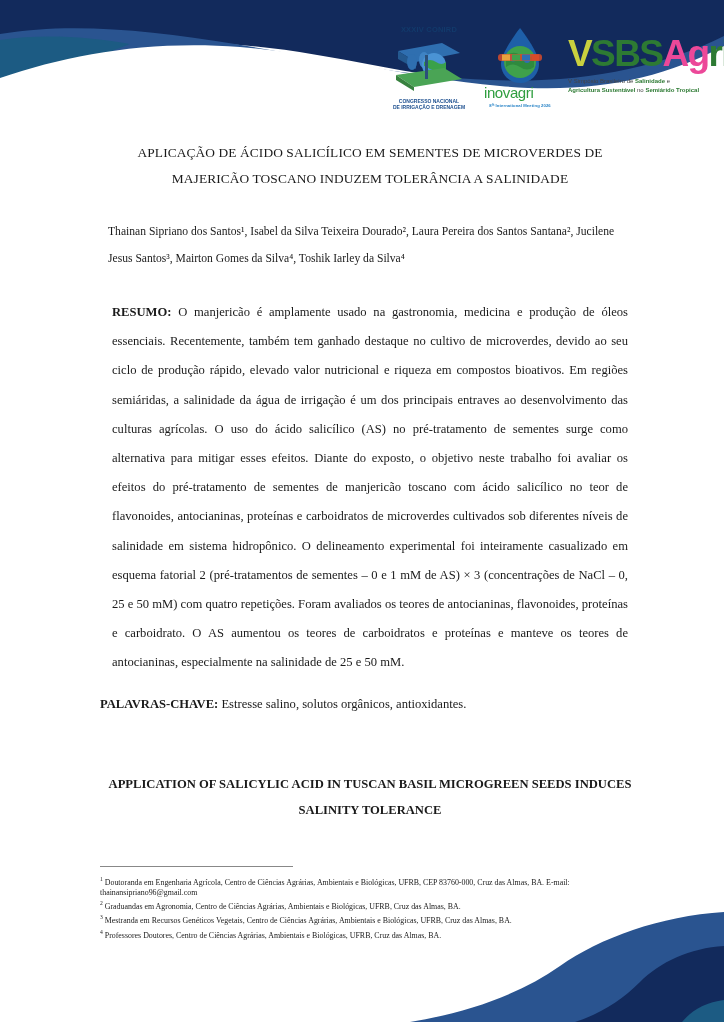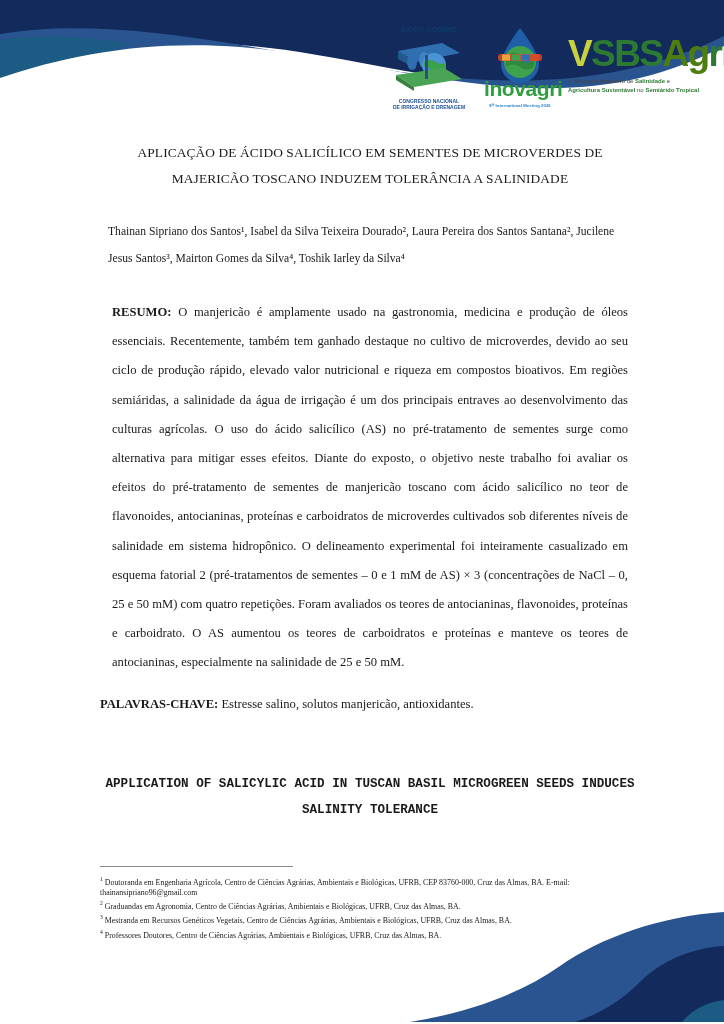--- a/index.html
+++ b/index.html
@@ -85,24 +85,24 @@
     width: 72px;
     height: 86px;
     position: relative;
     flex: 0 0 auto;
   }
   .logo-inovagri .ino-word {
     position: absolute;
     bottom: 9px;
     left: 0;
     width: 100%;
-    text-align: right;
-    font-family: "Liberation Sans", sans-serif;
-    font-weight: bold;
-    font-size: 21px;
+    text-align: left;
+    font-family: "Liberation Sans", sans-serif;
+    font-weight: normal;
+    font-size: 15px;
     color: #2f9e3f;
     letter-spacing: -.4px;
   }
   .logo-inovagri .ino-tag {
     position: absolute;
     bottom: 2px;
     left: 0;
     width: 100%;
     text-align: center;
     font-family: "Liberation Sans", sans-serif;
@@ -121,21 +121,21 @@
     font-family: "Liberation Sans", sans-serif;
     font-weight: bold;
     font-size: 37px;
     line-height: 40px;
     letter-spacing: -1.6px;
     white-space: nowrap;
     padding-top: 6px;
   }
   .vsbs-v { color: #c9d13f; }
   .vsbs-s1 { color: #2d7a33; margin-top: 16px; }
-  .vsbs-ag { color: #4d7c0f; }
+  .vsbs-ag { color: #ec4899; }
   .vsbs-ri { color: #2d7a33; }
   .logo-vsbs .vsbs-tag {
     font-family: "Liberation Sans", sans-serif;
     font-size: 6px;
     line-height: 8.5px;
     color: #444;
     margin-top: 3px;
     max-width: 160px;
   }
   .logo-vsbs .vsbs-tag b { color: #2d7a33; }
@@ -175,21 +175,21 @@
   .para b { font-weight: bold; }
 
   .keywords {
     font-size: 12.6px;
     line-height: 29.2px;
     text-align: left;
     margin: 0;
   }
 
   .en-title {
-    font-family: Liberation Mono, monospace;
+    font-family: Liberation Serif, serif;
     font-weight: bold;
     font-size: 12.6px;
     line-height: 26px;
     text-align: center;
     margin: 52px 0 0 0;
   }
   .en-abstract { margin-top: 30px; }
 
   
   .footnotes {
@@ -273,21 +273,21 @@
   </div>
 
   <div class="content">
 
     <h1 class="doc-title">APLICAÇÃO DE ÁCIDO SALICÍLICO EM SEMENTES DE MICROVERDES DE MAJERICÃO TOSCANO INDUZEM TOLERÂNCIA A SALINIDADE</h1>
 
     <p class="authors">Thainan Sipriano dos Santos¹, Isabel da Silva Teixeira Dourado², Laura Pereira dos Santos Santana², Jucilene Jesus Santos³, Mairton Gomes da Silva⁴, Toshik Iarley da Silva⁴</p>
 
     <div class="abstract-block">
       <p class="para"><b>RESUMO:</b><span> O manjericão é amplamente usado na gastronomia, medicina e produção de óleos essenciais. Recentemente, também tem ganhado destaque no cultivo de microverdes, devido ao seu ciclo de produção rápido, elevado valor nutricional e riqueza em compostos bioativos. Em regiões semiáridas, a salinidade da água de irrigação é um dos principais entraves ao desenvolvimento das culturas agrícolas. O uso do ácido salicílico (AS) no pré-tratamento de sementes surge como alternativa para mitigar esses efeitos. Diante do exposto, o objetivo neste trabalho foi avaliar os efeitos do pré-tratamento de sementes de manjericão toscano com ácido salicílico no teor de flavonoides, antocianinas, proteínas e carboidratos de microverdes cultivados sob diferentes níveis de salinidade em sistema hidropônico. O delineamento experimental foi inteiramente casualizado em esquema fatorial 2 (pré-tratamentos de sementes – 0 e 1 mM de AS) × 3 (concentrações de NaCl – 0, 25 e 50 mM) com quatro repetições. Foram avaliados os teores de antocianinas, flavonoides, proteínas e carboidrato. O AS aumentou os teores de carboidratos e proteínas e manteve os teores de antocianinas, especialmente na salinidade de 25 e 50 mM.</span></p>
-      <p class="keywords"><b>PALAVRAS-CHAVE:</b><span> Estresse salino, solutos manjericão, antioxidantes.</span></p>
+      <p class="keywords"><b>PALAVRAS-CHAVE:</b><span> Estresse salino, solutos orgânicos, antioxidantes.</span></p>
     </div>
 
     <h2 class="en-title">APPLICATION OF SALICYLIC ACID IN TUSCAN BASIL MICROGREEN SEEDS INDUCES SALINITY TOLERANCE</h2>
 
   </div>
 
   <div class="footnotes">
     <div class="footnote-rule"></div>
     <p class="footnote"><sup>1</sup> <span>Doutoranda em Engenharia Agrícola, Centro de Ciências Agrárias, Ambientais e Biológicas, UFRB, CEP 83760-000, Cruz das Almas, BA. E-mail: thainansipriano96@gmail.com</span></p>
     <p class="footnote"><sup>2</sup> <span>Graduandas em Agronomia, Centro de Ciências Agrárias, Ambientais e Biológicas, UFRB, Cruz das Almas, BA.</span></p>

